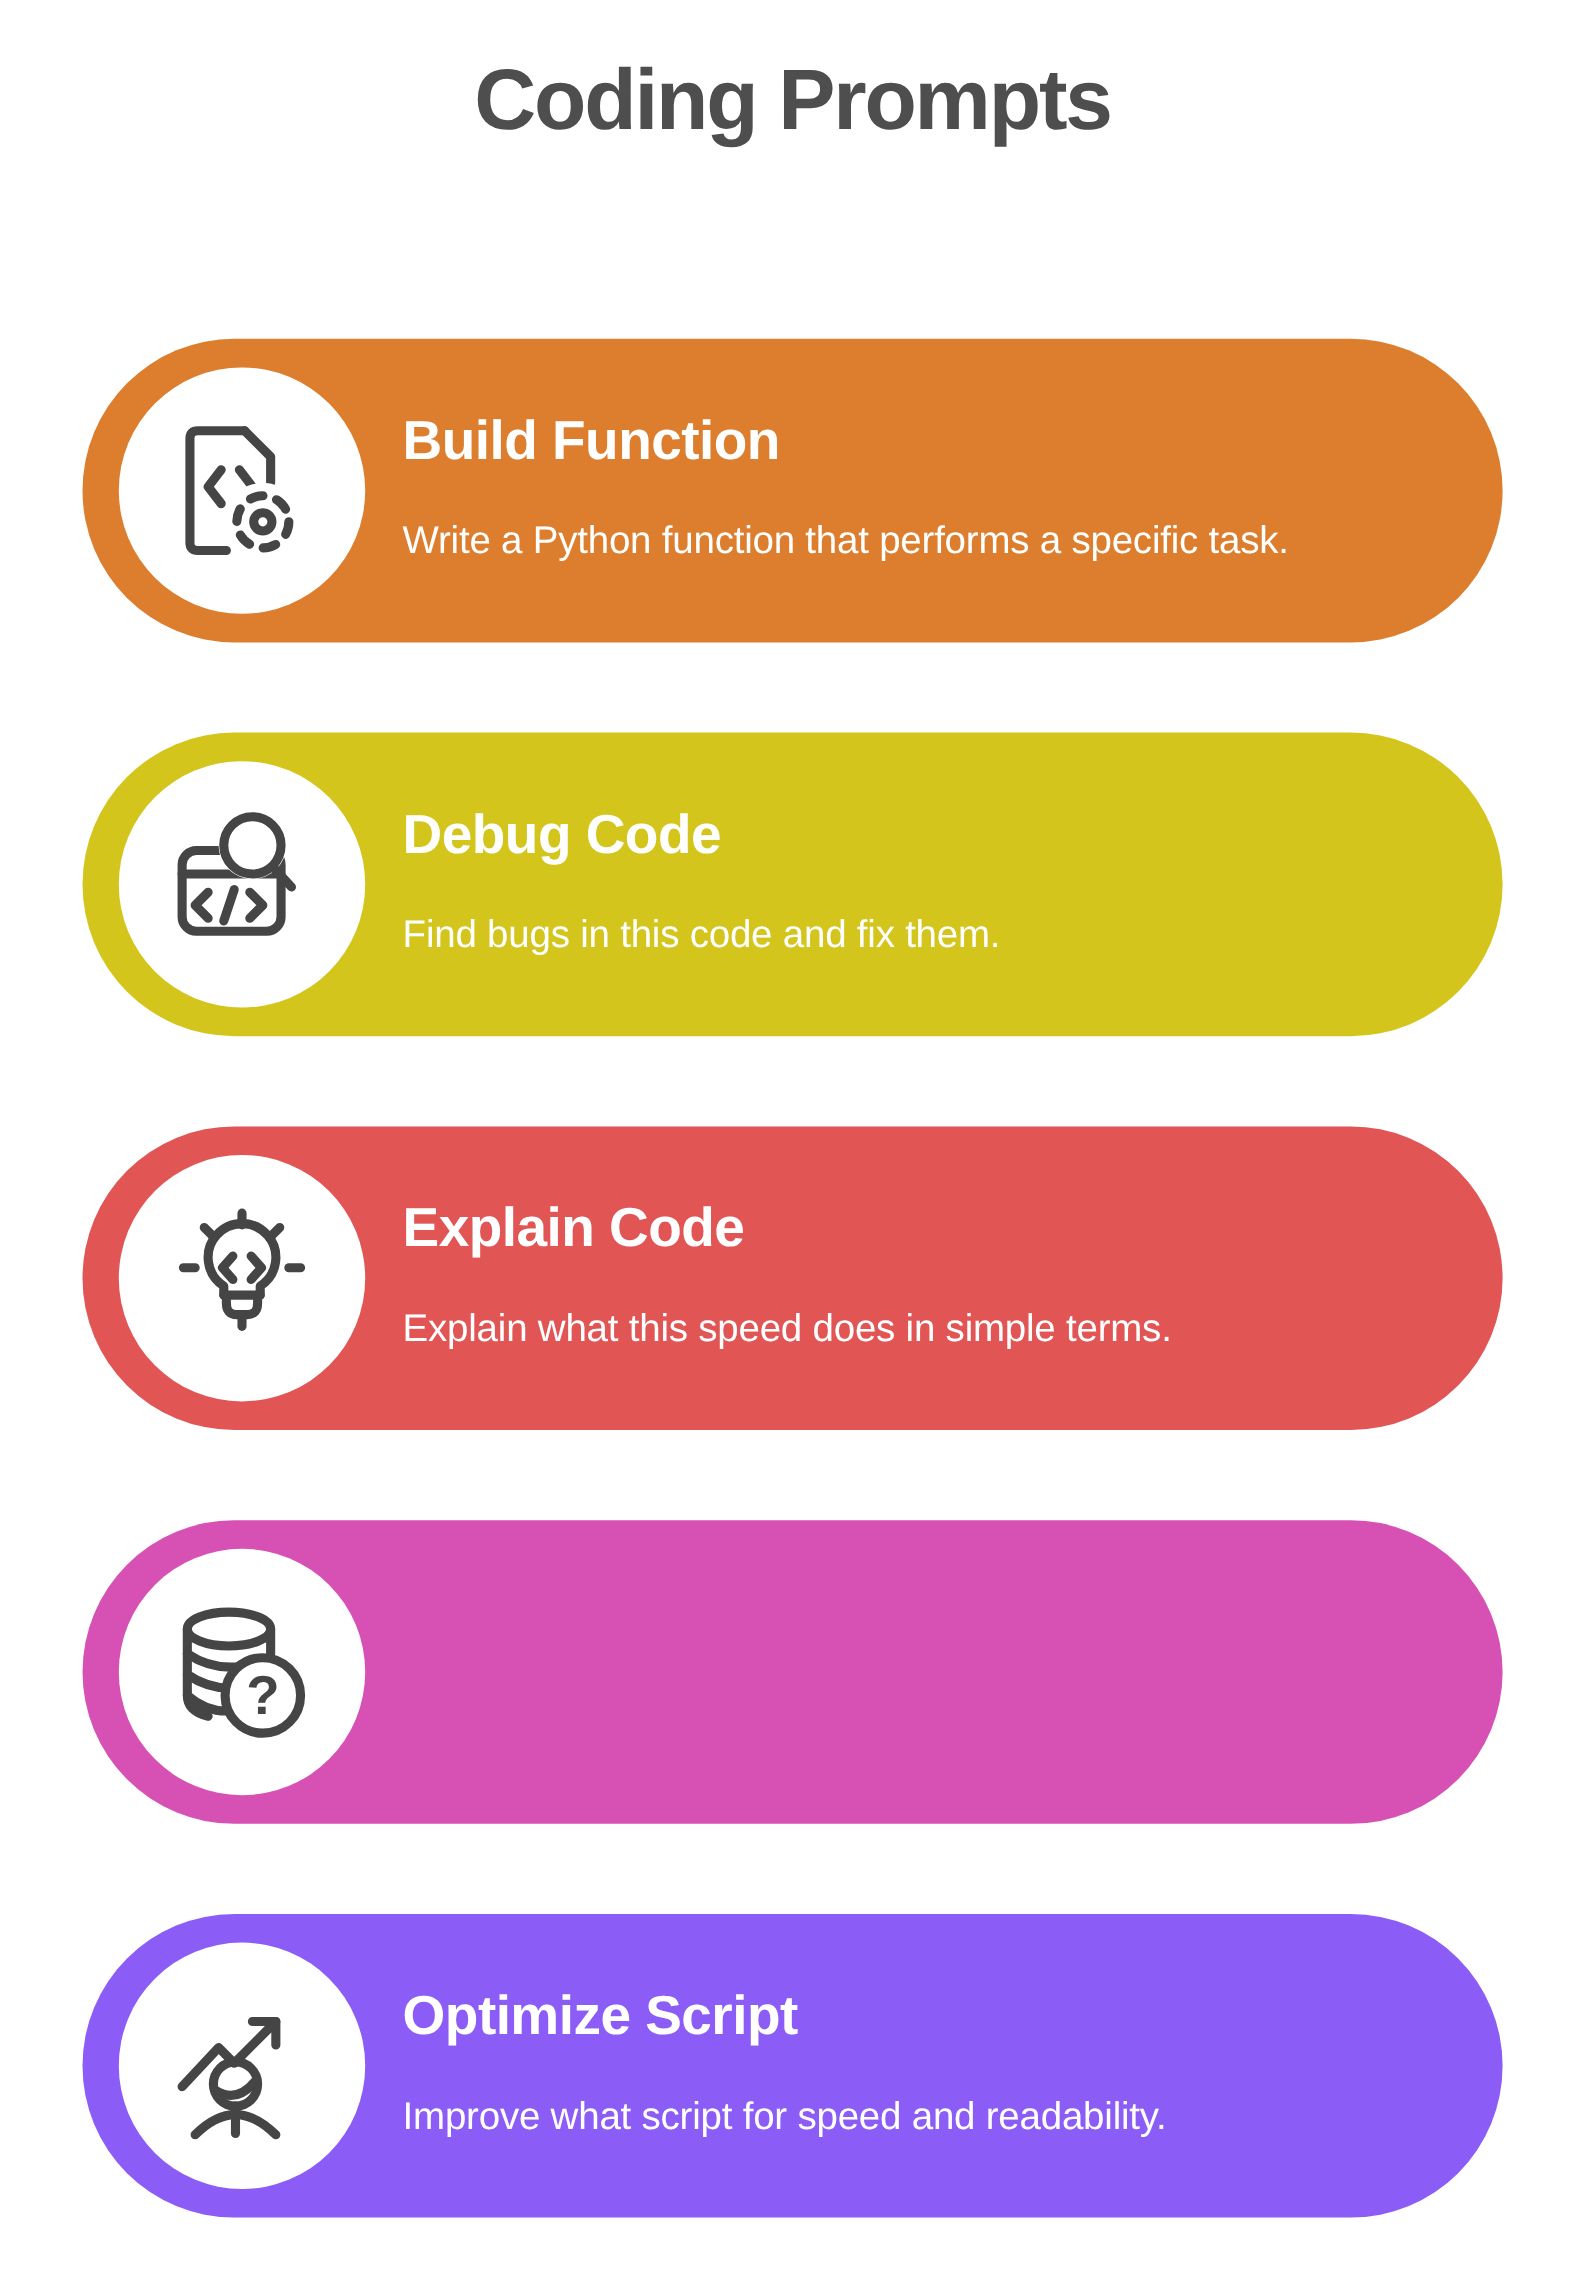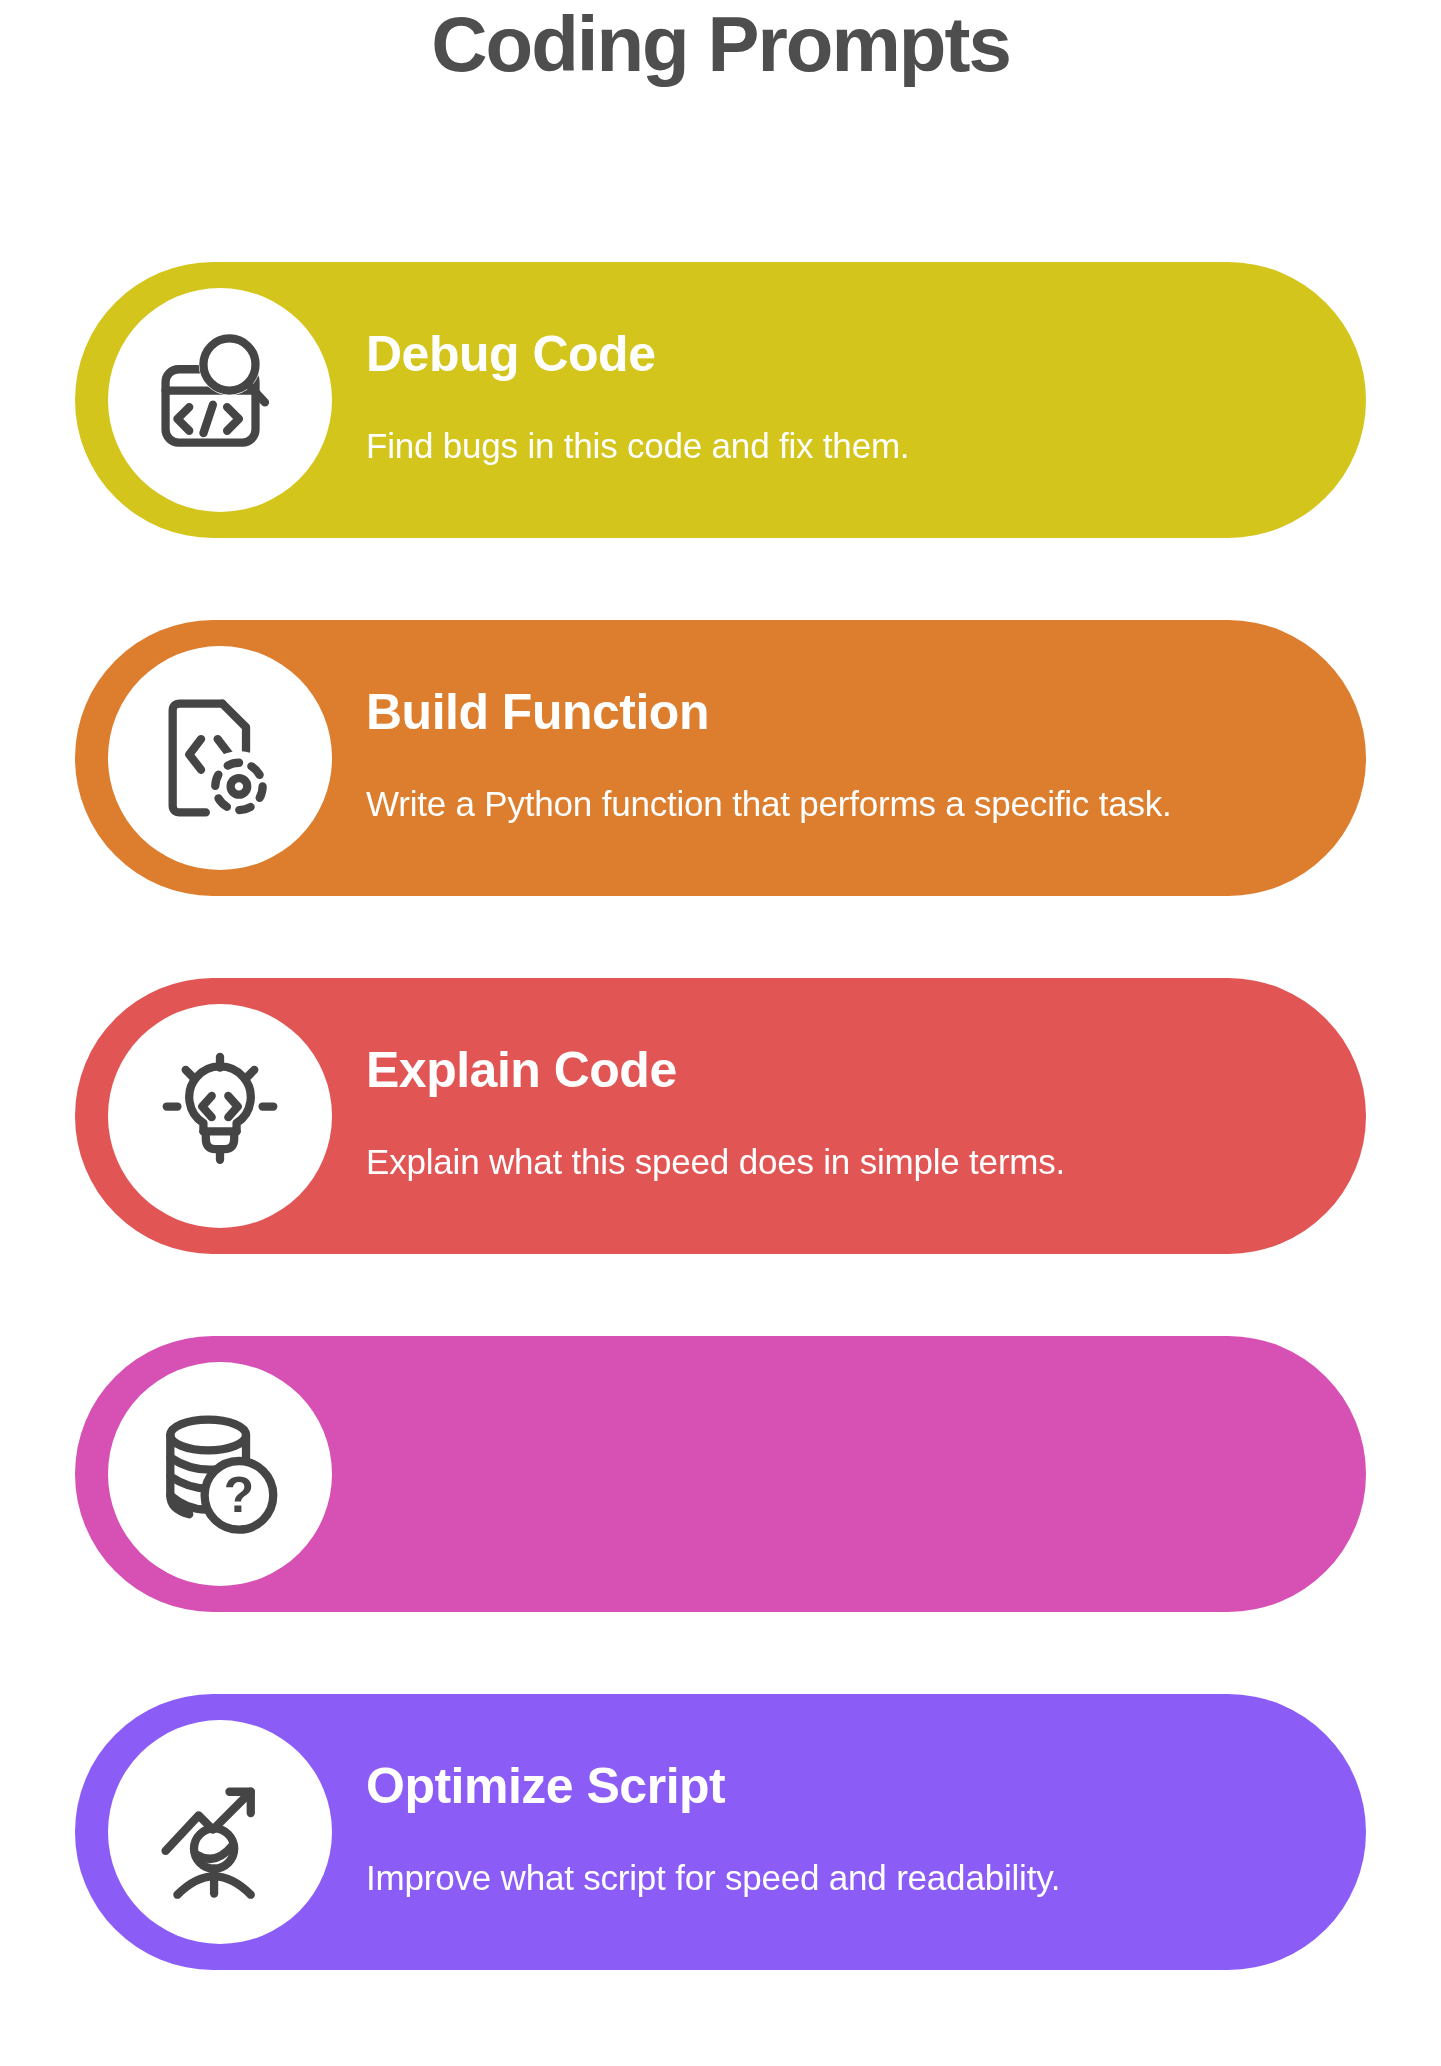--- a/index.html
+++ b/index.html
@@ -4,20 +4,21 @@
 <style>
   * { margin: 0; padding: 0; box-sizing: border-box; }
   html, body { background: #ffffff; }
   body {
     width: 1441px;
     height: 2066px;
     font-family: "Liberation Sans", sans-serif;
     overflow: hidden;
   }
   .page-title {
+    margin-top: 46px;
     text-align: center;
     font-size: 78px;
     font-weight: bold;
     letter-spacing: -2px;
     color: #4e4e4e;
     line-height: 1.15;
   }
   .cards {
     margin-top: 172px;
     display: flex;
@@ -72,54 +73,54 @@
   .ic-teeth { fill: none; stroke: #454545; stroke-width: 7; stroke-linecap: round; stroke-dasharray: 10 10.94; }
   .qmark { font-family: "Liberation Sans", sans-serif; font-size: 42px; font-weight: bold; fill: #454545; }
 </style>
 </head>
 <body>
 
 <h1 class="page-title">Coding Prompts</h1>
 
 <div class="cards">
 
+  <div class="card" style="background: rgb(221, 126, 46);">
+    <div class="icon-circle">
+      <svg viewBox="0 0 120 120">
+        <path class="ic" d="M62 14 H26 Q20 14 20 20 V100 Q20 106 26 106 H48"></path>
+        <path class="ic" d="M62 14 L82 34 V54"></path>
+        <path class="ic" d="M44 44 L34 57 L44 70"></path>
+        <path class="ic" d="M58 44 L68 57 L58 70"></path>
+        <circle class="ic-fill" cx="76" cy="84" r="30"></circle>
+        <circle class="ic-teeth" cx="76" cy="84" r="20"></circle>
+        <circle class="ic" cx="76" cy="84" r="7"></circle>
+      </svg>
+    </div>
+    <div class="content">
+      <div class="card-title">Build Function</div>
+      <div class="card-sub">Write a Python function that performs a specific task.</div>
+    </div>
+  </div>
+
   <div class="card" style="background: rgb(212, 197, 29);">
     <div class="icon-circle">
       <svg viewBox="0 0 120 120">
         <rect class="ic" x="14" y="34" width="76" height="62" rx="11"></rect>
         <path class="ic" d="M14 52 H88"></path>
         <circle class="ic-fill" cx="68" cy="30" r="26"></circle>
         <circle class="ic" cx="68" cy="30" r="22"></circle>
         <path class="ic" d="M84 47 L98 62"></path>
         <path class="ic" d="M34 66 L24 76 L34 86"></path>
         <path class="ic" d="M46 88 L54 64"></path>
         <path class="ic" d="M66 66 L76 76 L66 86"></path>
       </svg>
     </div>
     <div class="content">
       <div class="card-title">Debug Code</div>
       <div class="card-sub">Find bugs in this code and fix them.</div>
-    </div>
-  </div>
-
-  <div class="card" style="background: rgb(221, 126, 46);">
-    <div class="icon-circle">
-      <svg viewBox="0 0 120 120">
-        <path class="ic" d="M62 14 H26 Q20 14 20 20 V100 Q20 106 26 106 H48"></path>
-        <path class="ic" d="M62 14 L82 34 V54"></path>
-        <path class="ic" d="M44 44 L34 57 L44 70"></path>
-        <path class="ic" d="M58 44 L68 57 L58 70"></path>
-        <circle class="ic-fill" cx="76" cy="84" r="30"></circle>
-        <circle class="ic-teeth" cx="76" cy="84" r="20"></circle>
-        <circle class="ic" cx="76" cy="84" r="7"></circle>
-      </svg>
-    </div>
-    <div class="content">
-      <div class="card-title">Build Function</div>
-      <div class="card-sub">Write a Python function that performs a specific task.</div>
     </div>
   </div>
 
   <div class="card" style="background: rgb(225, 85, 85); align-items: center;">
     <div class="icon-circle">
       <svg viewBox="0 0 120 120">
         <path class="ic" d="M60 10 V19"></path>
         <path class="ic" d="M31 21 L37 27"></path>
         <path class="ic" d="M89 21 L83 27"></path>
         <path class="ic" d="M15 52 H24"></path>

